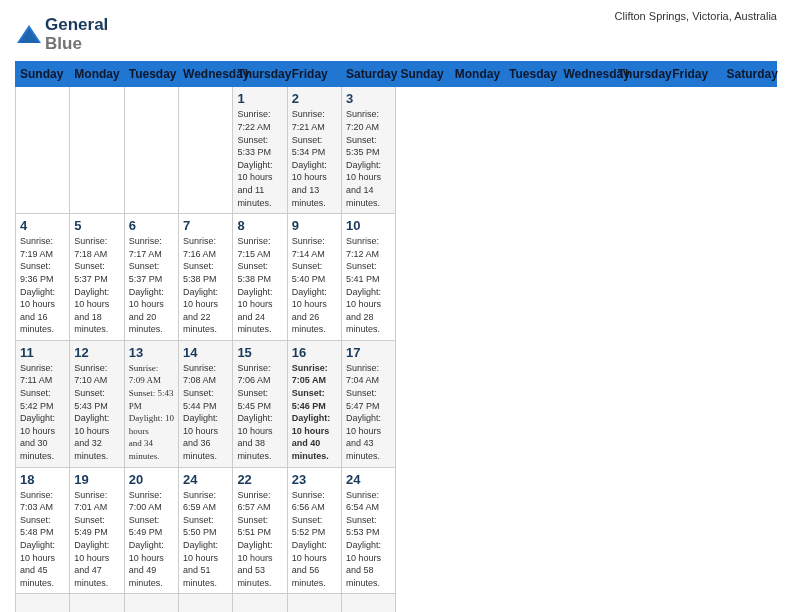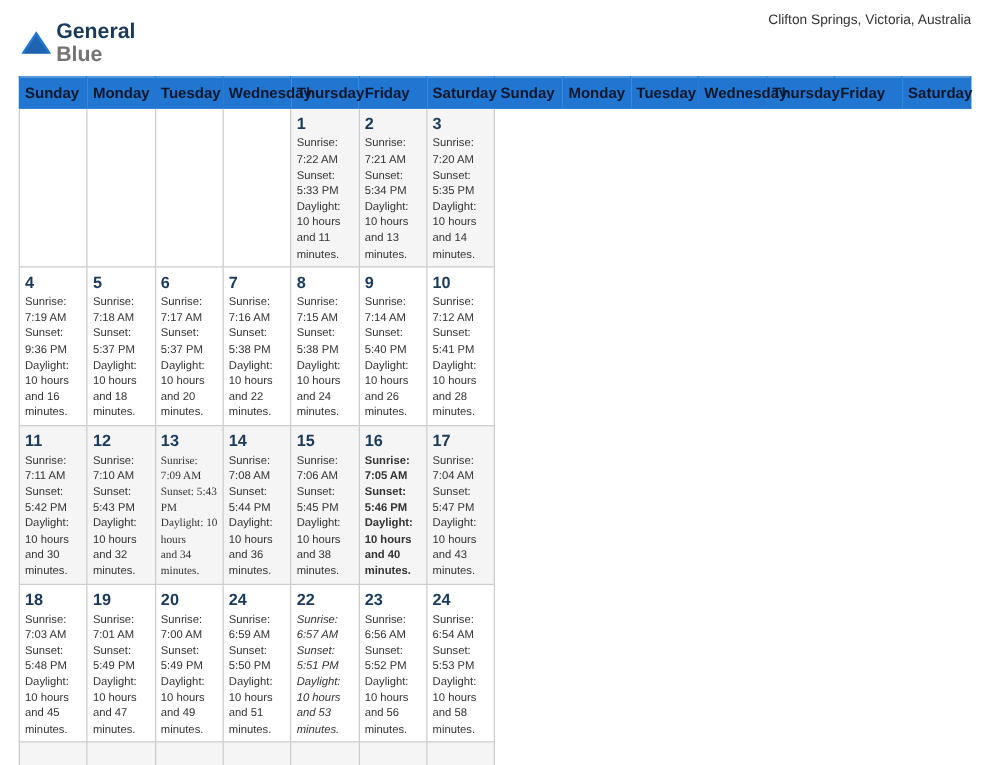--- a/index.html
+++ b/index.html
@@ -275,21 +275,21 @@
         </td>
         <td>
           <span class="day-number">24</span>
           <div class="day-info" style="white-space: pre-line;">Sunrise: 6:59 AM
 Sunset: 5:50 PM
 Daylight: 10 hours
 and 51 minutes.</div>
         </td>
         <td>
           <span class="day-number">22</span>
-          <div class="day-info" style="white-space: pre-line; font-style: italic;">Sunrise: 6:57 AM
+          <div class="day-info" style="white-space: pre-line;">Sunrise: 6:57 AM
 Sunset: 5:51 PM
 Daylight: 10 hours
 and 53 minutes.</div>
         </td>
         <td>
           <span class="day-number">23</span>
           <div class="day-info" style="white-space: pre-line;">Sunrise: 6:56 AM
 Sunset: 5:52 PM
 Daylight: 10 hours
 and 56 minutes.</div>

